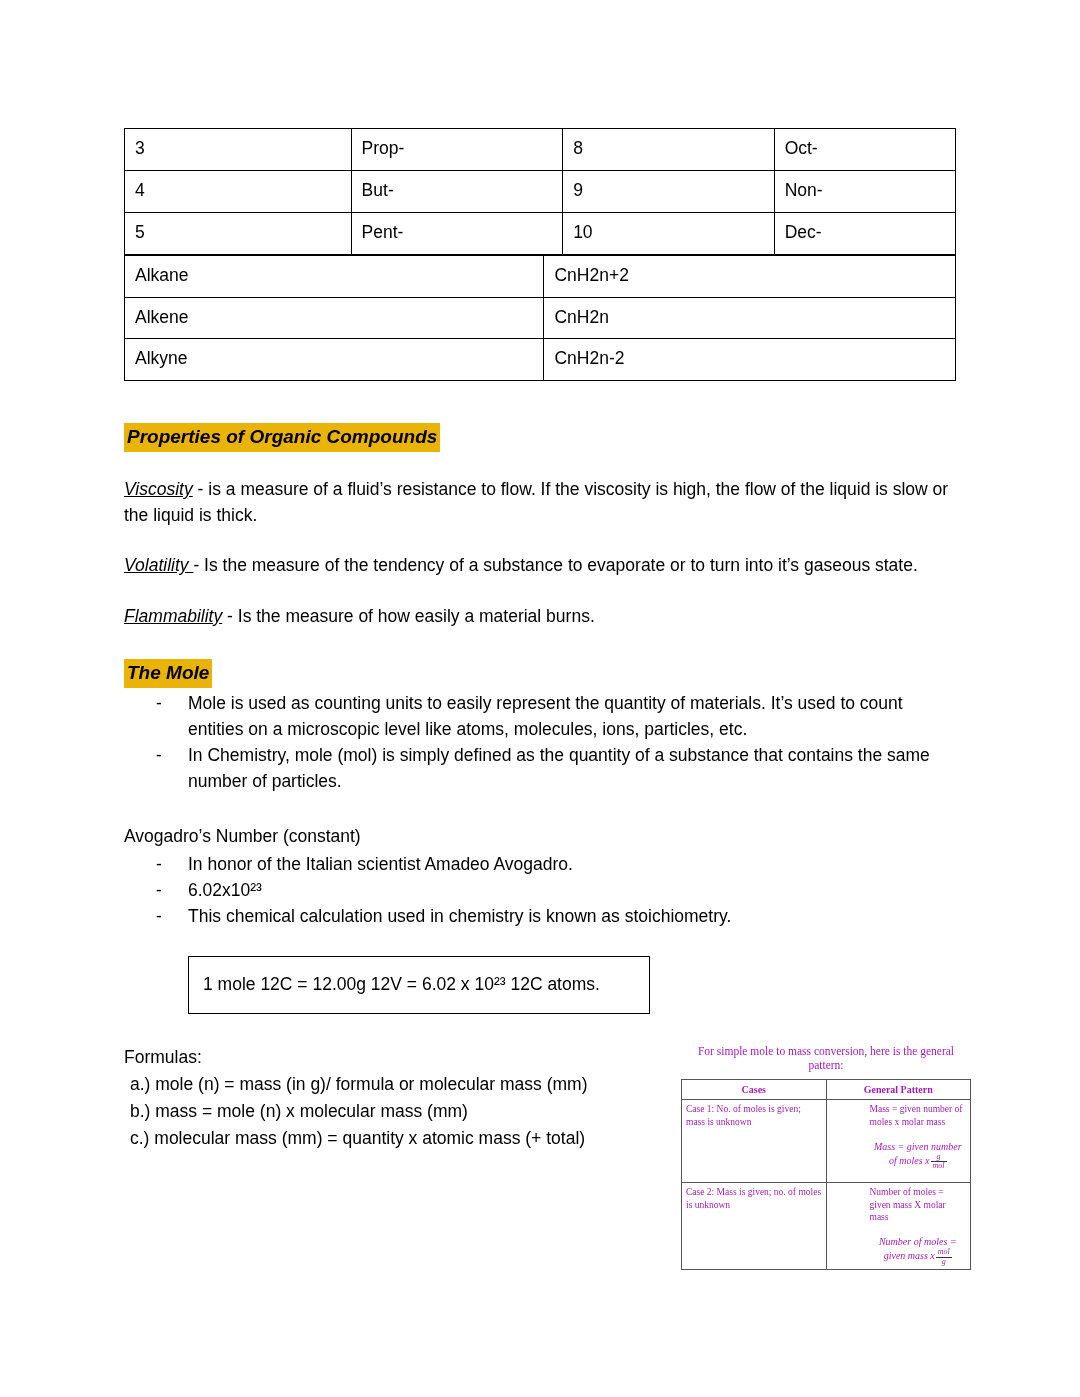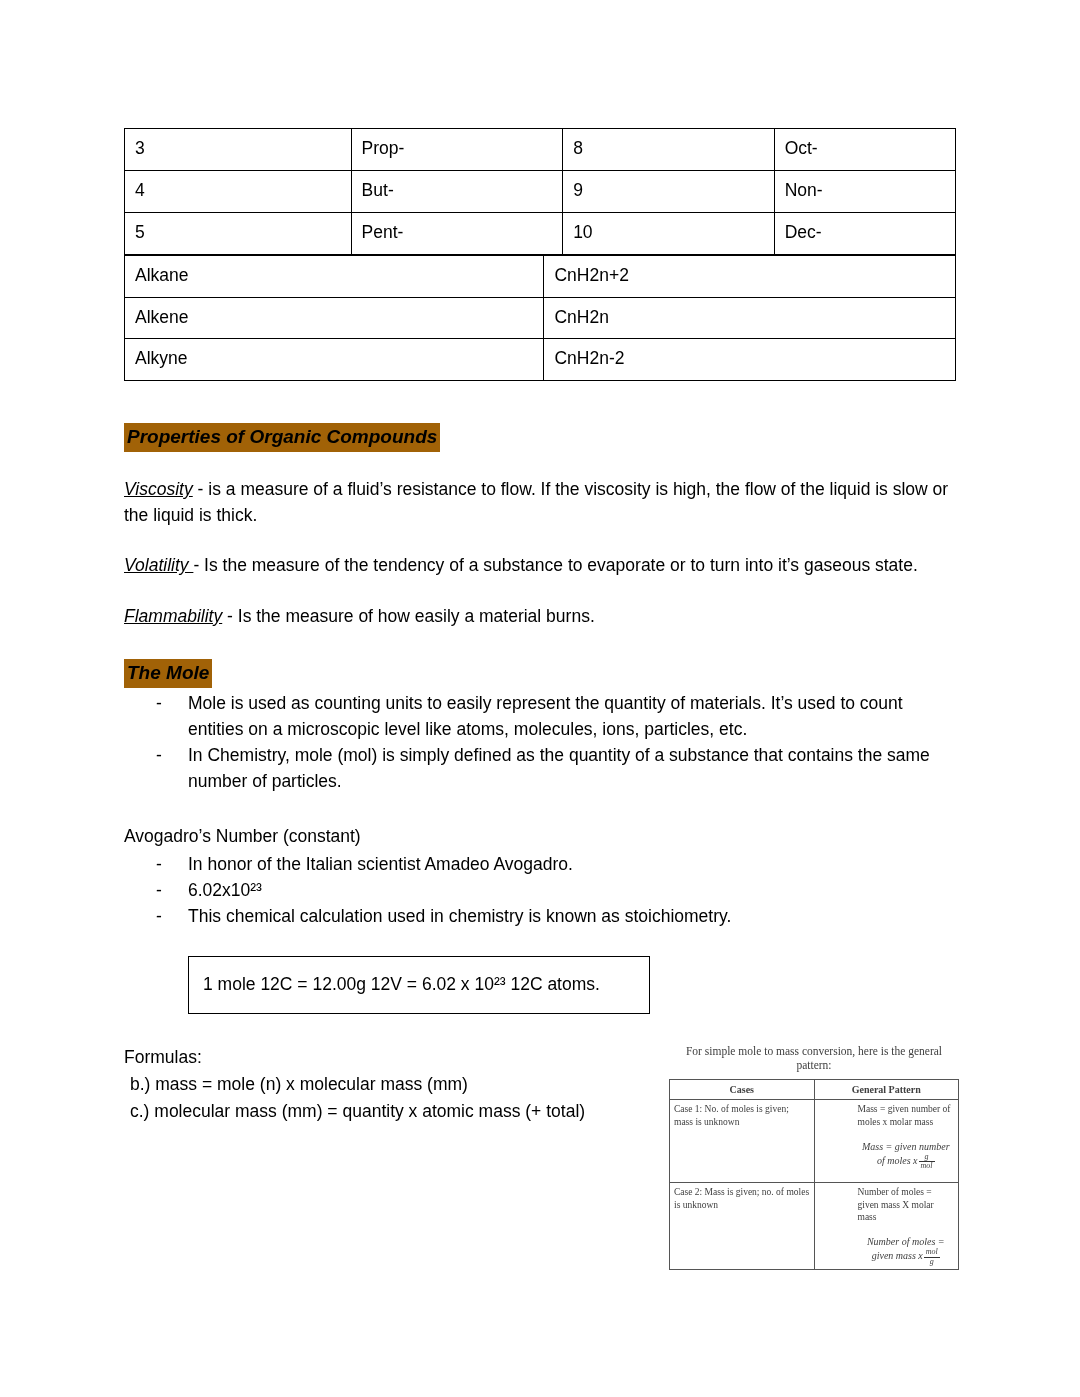--- a/index.html
+++ b/index.html
@@ -53,21 +53,21 @@
 
   .section-label {
     font-size: 17.5px;
     margin: 24px 0 8px 0;
     line-height: 1.3;
   }
 
   
   .hl-heading {
     display: inline-block;
-    background: #a16207;
+    background: #eab308;
     font-weight: bold;
     font-style: italic;
     font-size: 19px;
     padding: 1px 3px 2px 3px;
     line-height: 1.35;
   }
   .heading-row { margin: 0; }
   .props-heading-wrap { margin-top: 42px; }
   .mole-heading-wrap { margin-top: 30px; }
 
@@ -139,25 +139,25 @@
     line-height: 1.55;
   }
   .formulas-left .f-line {
     font-size: 17.5px;
     line-height: 1.55;
     padding-left: 6px;
   }
 
   
   .inset {
-    margin-left: 0;
+    margin-left: 12px;
     width: 290px;
     flex: 0 0 290px;
     font-family: "Liberation Serif", serif;
-    color: #404040;
+    color: #a21caf;
   }
   .inset .inset-caption {
     font-size: 11.5px;
     text-align: center;
     margin-bottom: 7px;
     line-height: 1.25;
   }
   table.inset-table {
     border-collapse: collapse;
     width: 100%;
@@ -276,20 +276,21 @@
       <li><span class="dash-mark">-</span><span>This chemical calculation used in chemistry is known as stoichiometry.</span></li>
     </ul>
 
     <div class="mole-box">
       <span>1 mole 12C = 12.00g 12V = 6.02 x 10²³ 12C atoms.</span>
     </div>
 
     <div class="formulas-wrap">
       <div class="formulas-left">
         <div class="f-title">Formulas:</div>
+        <div class="f-line">a.) mole (n)  = mass (in g)/ formula or molecular mass (mm)</div>
         <div class="f-line">b.) mass = mole (n)  x molecular mass (mm)</div>
         <div class="f-line">c.) molecular mass (mm) = quantity x atomic mass (+ total)</div>
       </div>
 
       <div class="inset">
         <div class="inset-caption">For simple mole to mass conversion, here is the general pattern:</div>
         <table class="inset-table">
           <thead>
             <tr>
               <th>Cases</th>

